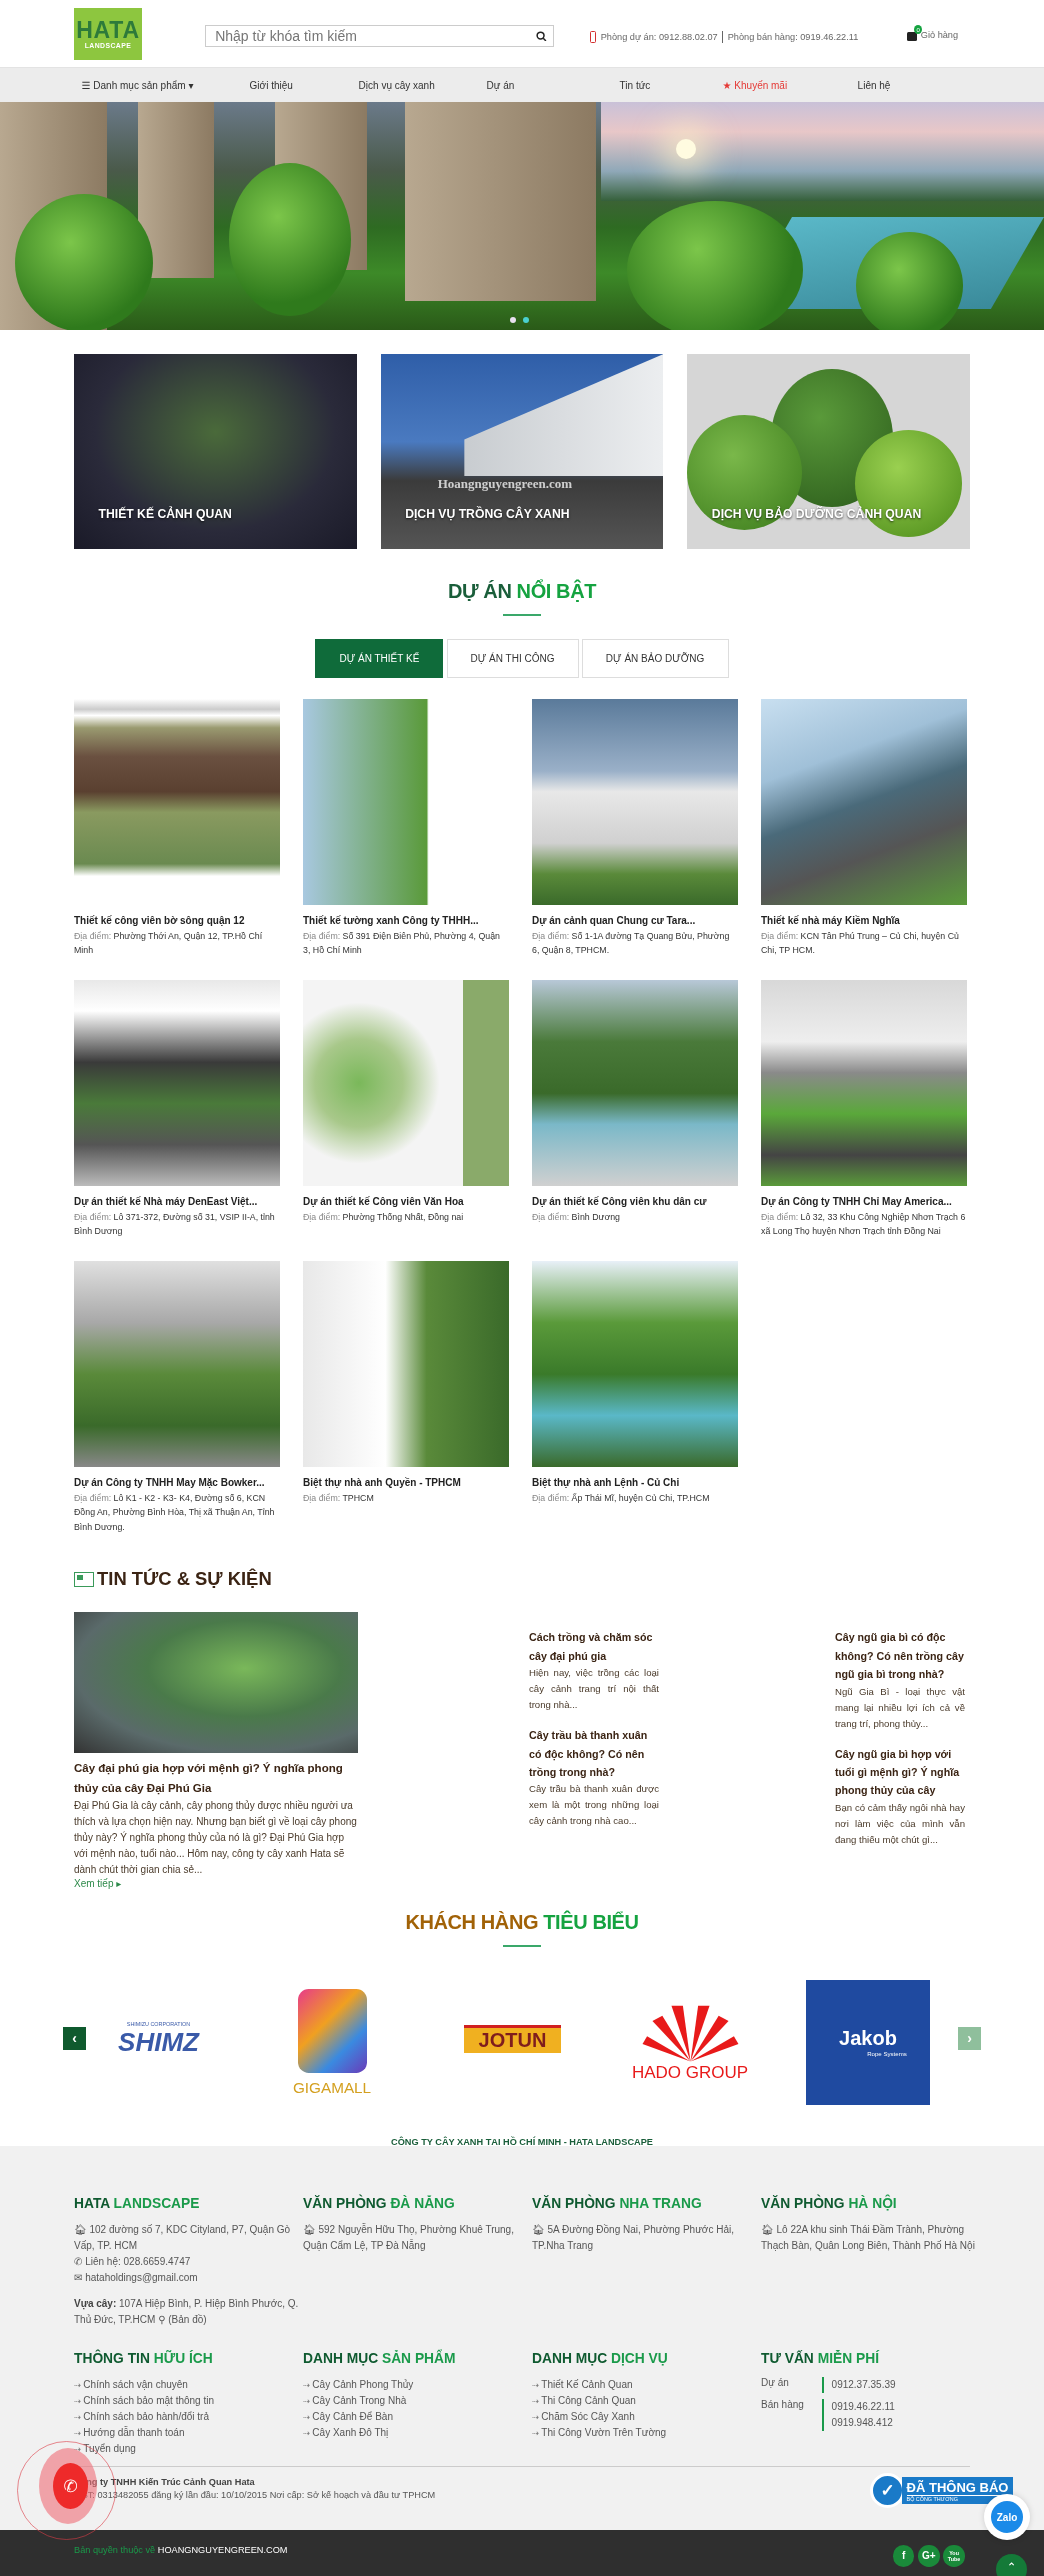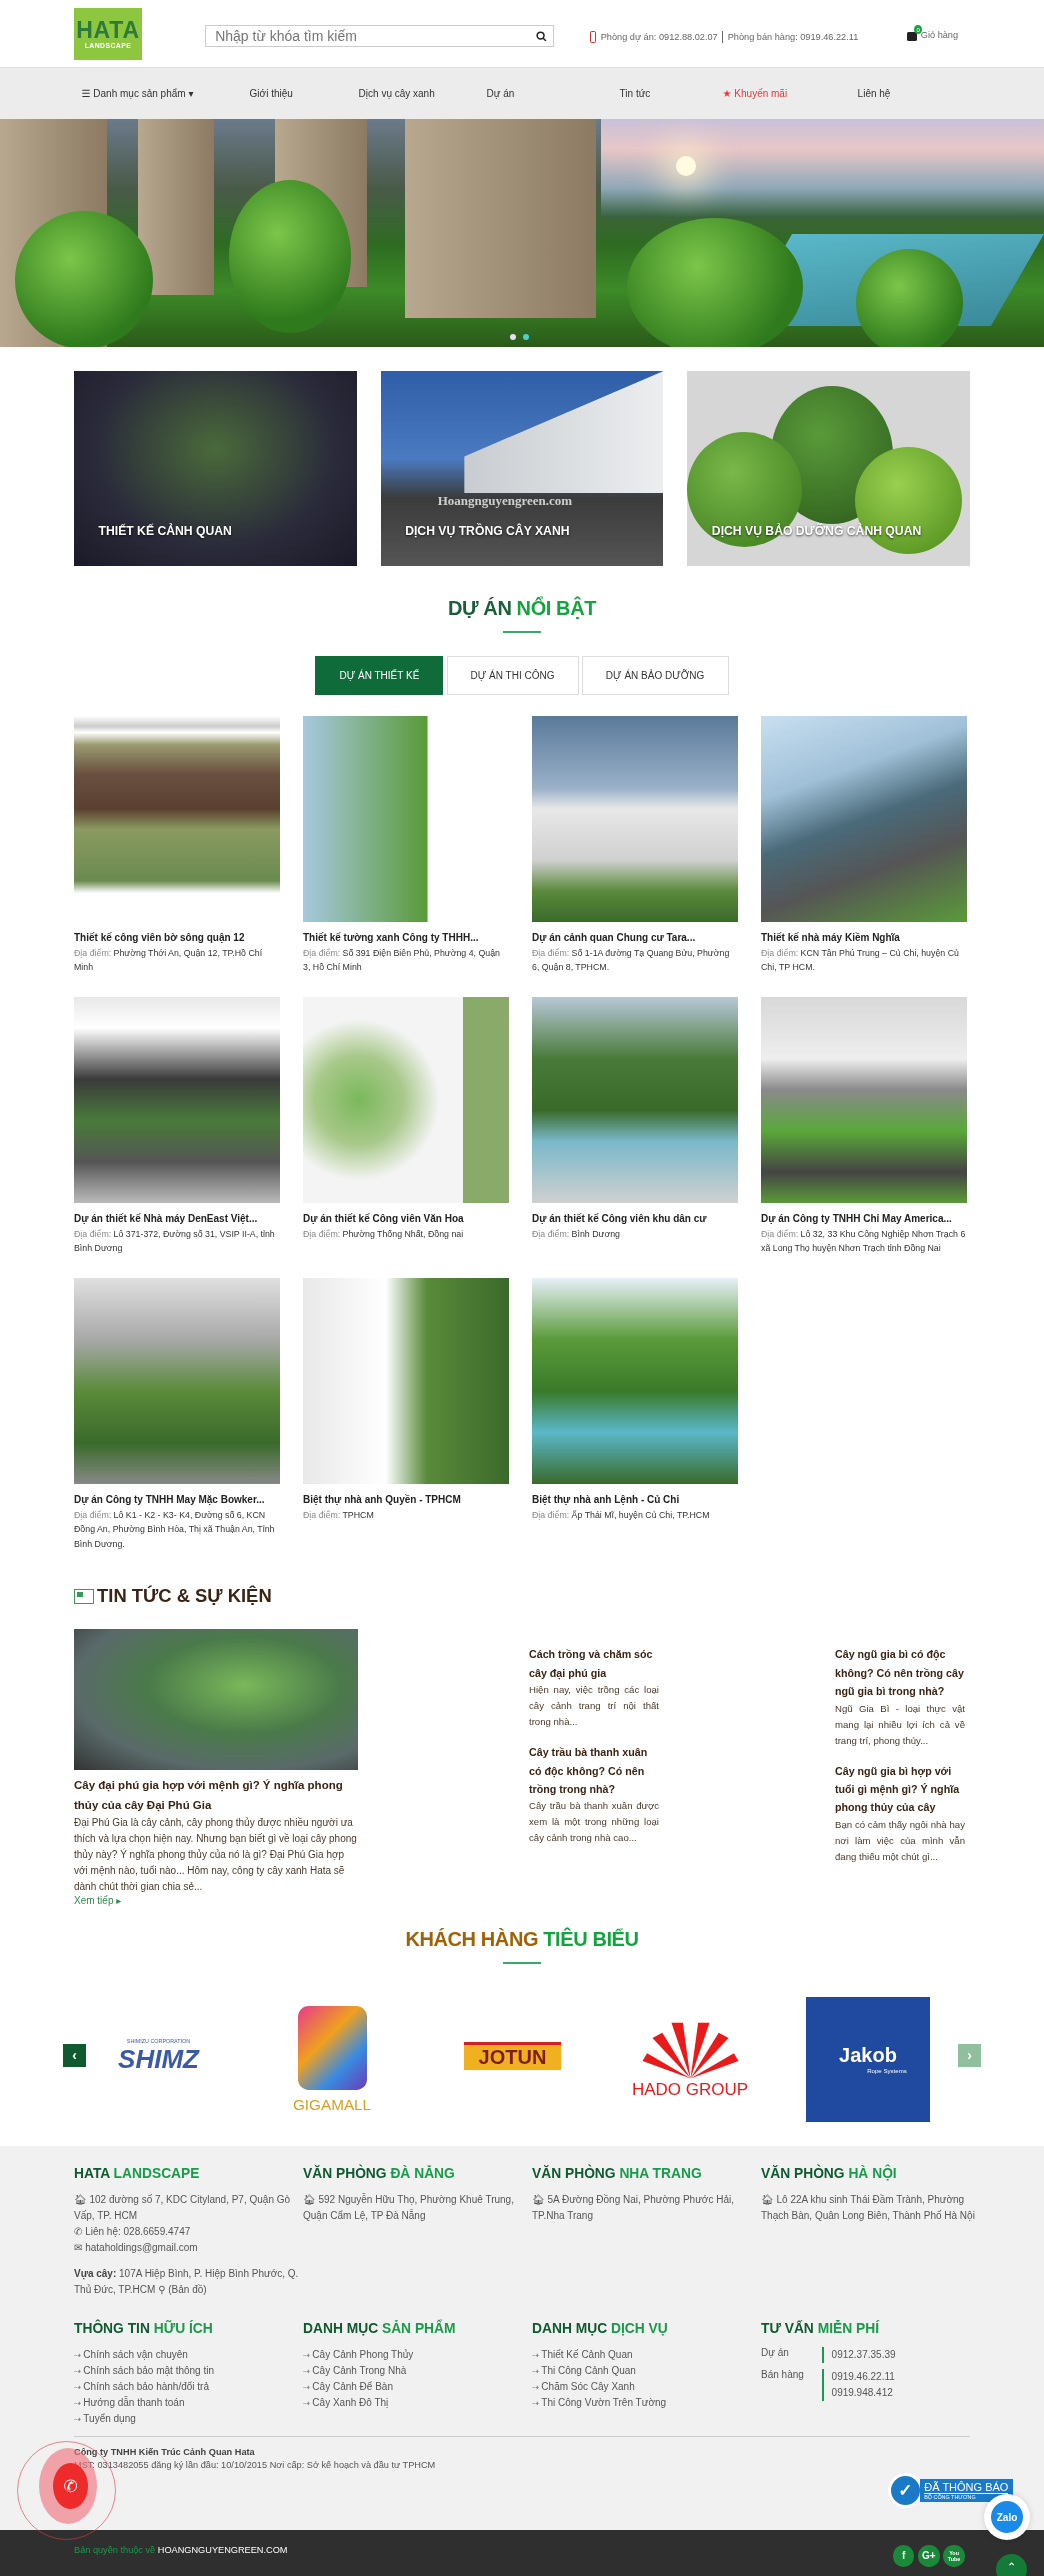--- a/index.html
+++ b/index.html
@@ -12,21 +12,21 @@
 .search{position:absolute;left:205px;top:25px;width:349px;height:22px;border:0.8px solid #ccc;display:flex;align-items:center}
 .search input{border:none;outline:none;flex:1;height:100%;padding-left:9.2px;font-size:14px;color:#555;font-family:"Liberation Sans",sans-serif;background:transparent}
 .search .sicon{width:23px;height:100%;display:flex;align-items:center;justify-content:center}
 .hotline{position:absolute;left:590px;top:31px;font-size:9.2px;color:#666;display:flex;align-items:center;white-space:nowrap}
 .hotline .ph{width:6.1px;height:11.5px;border:1.5px solid #d32f2f;border-radius:1.5px;margin-right:4.6px}
 .hotline .sep{width:0.8px;height:11.5px;background:#666;margin:0 4.6px}
 .cart{position:absolute;left:907px;top:29px;font-size:9.2px;color:#666;display:flex;align-items:center}
 .cart .bag{width:10px;height:9.2px;background:#222;border-radius:1.5px;position:relative;margin-right:3.8px;margin-top:3.1px}
 .cart .badge{position:absolute;top:-6.9px;right:-5.4px;width:8.4px;height:9.2px;border-radius:50%;background:#15a340;color:#fff;font-size:6.1px;text-align:center;line-height:9.2px}
 
-.nav{height:52px;background:#ececec;border-top:0.8px solid #e3e3e3}
+.nav{height:35px;background:#ececec;border-top:0.8px solid #e3e3e3}
 .nav ul{list-style:none;display:flex;width:896px;margin:0 auto;height:100%;align-items:center;padding-left:7.6px}
 .nav li{font-size:10px;color:#333;white-space:nowrap}
 .nav li.promo{color:#e53935}
 
 .hero{height:228px;position:relative;overflow:hidden;background:linear-gradient(180deg,#6b7a8a 0%,#4a5a4a 30%,#2e6b22 55%,#3d8a28 75%,#2a5a18 100%)}
 .hero .bld{position:absolute;bottom:92px;background:linear-gradient(90deg,#b8a890,#8c7a62);}
 .hero .sky{position:absolute;right:0;top:0;width:443px;height:99px;background:linear-gradient(180deg,#c9c1d8 0%,#e8c7c8 30%,#8fa8b8 70%,#35603a 100%)}
 .hero .sun{position:absolute;right:348px;top:37px;width:20px;height:20px;border-radius:50%;background:#fffbe0;box-shadow:0 0 31px 15.3px rgba(255,240,200,.7)}
 .hero .river{position:absolute;right:0;top:115px;width:252px;height:92px;background:linear-gradient(170deg,#5ab8c8,#3a8a9a);transform:skewX(-30deg);transform-origin:top right}
 .hero .tree{position:absolute;border-radius:50%;background:radial-gradient(circle at 40% 35%,#7cc64a,#2f7a1c 70%)}
@@ -76,38 +76,38 @@
 .news .col .d{font-size:9.6px;color:#4a3a2a;line-height:16px;text-align:justify;font-family:"Liberation Sans Narrow","Liberation Sans",sans-serif}
 
 .clients-row{width:918px;margin:31px auto 0;position:relative;height:130px;display:flex;align-items:center}
 .arrow{position:absolute;top:49px;width:23px;height:23px;display:flex;align-items:center;justify-content:center;color:#fff;font-size:13.8px;font-weight:bold}
 .arrow.l{left:0;background:#0f5a2e}
 .arrow.r{right:0;background:#8fbf9c}
 .logo-item{position:absolute;display:flex;align-items:center;justify-content:center}
 .company{text-align:center;font-size:9.2px;font-weight:bold;color:#1a5e3a;margin-top:29px;font-family:"Liberation Sans Narrow","Liberation Sans",sans-serif}
 
 .footer{position:absolute;left:0;top:2146px;width:1044px;height:384px;background:#f1f1f1}
-.fgrid{width:896px;margin:0 auto;display:grid;grid-template-columns:repeat(4,229px);padding-top:20px}
+.fgrid{width:896px;margin:0 auto;display:grid;grid-template-columns:repeat(4,229px);padding-top:50px}
 .fcol h4{font-size:13.8px;font-weight:bold;color:#0f5a30;margin-bottom:10.7px}
 .fcol h4 span{color:#1a9a4a}
 .fcol p{font-size:10px;color:#555;line-height:16px}
 .fcol ul{list-style:none}
 .fcol li{font-size:10px;color:#555;line-height:16px}
 .fcol li:before{content:"⇢ ";font-size:8.4px;color:#777}
 .fcol b{color:#444}
 .tv{display:flex;font-size:10px;color:#555;margin-bottom:6.1px}
 .tv .k{width:61px}
 .tv .v{border-left:2.3px solid #1a9a4a;padding-left:7.6px;line-height:16px}
 .fline{width:896px;margin:0 auto;border-top:0.8px solid #ccc;position:relative}
 .legal{width:896px;margin:0 auto;padding-top:9.2px;font-size:9.2px;color:#555;line-height:13px}
 .legal b{color:#444}
 .bct{position:absolute;right:31px;top:16px;display:flex;align-items:center}
 .bct .c{width:35px;height:35px;border-radius:50%;background:#1a7ac8;border:3.1px solid #fff;display:flex;align-items:center;justify-content:center;color:#fff;font-size:17px;font-weight:bold}
 .bct .r{background:#1a7ac8;color:#fff;padding:2.3px 4.6px;margin-left:-3.1px}
-.bct .r .a{font-size:11px;font-weight:normal}
+.bct .r .a{font-size:13px;font-weight:bold}
 .bct .r .b{font-size:5.4px;border-top:0.8px solid #fff}
 .bottom{position:absolute;left:0;top:2530px;width:1044px;height:46px;background:#2f2f2f}
 .bottom .copy{position:absolute;left:74px;top:15.3px;font-size:9.2px;color:#1a9a4a}
 .bottom .copy span{color:#fff}
 .social{position:absolute;left:893px;top:15.3px;display:flex;gap:3.8px}
 .social div{width:21.4px;height:21.4px;border-radius:50%;background:#1a8a3a;color:#fff;font-size:10px;font-weight:bold;display:flex;align-items:center;justify-content:center}
 .totop{position:absolute;left:996px;top:2554px;width:31px;height:31px;border-radius:50%;background:#147a38;color:#fff;display:flex;align-items:flex-start;justify-content:center;font-size:11.5px;padding-top:6.1px}
 .zalo{position:absolute;left:984px;top:2494px;width:46px;height:46px;border-radius:50%;background:#fff;box-shadow:0 0 6.1px rgba(0,0,0,.15);display:flex;align-items:center;justify-content:center}
 .zalo div{width:32px;height:32px;border-radius:50%;background:#1a8ae8;color:#fff;font-size:10px;font-weight:bold;display:flex;align-items:center;justify-content:center}
 .callbtn{position:absolute;left:17px;top:2441px;width:99px;height:99px;border-radius:50%;border:1.5px solid rgba(220,60,70,.6)}

